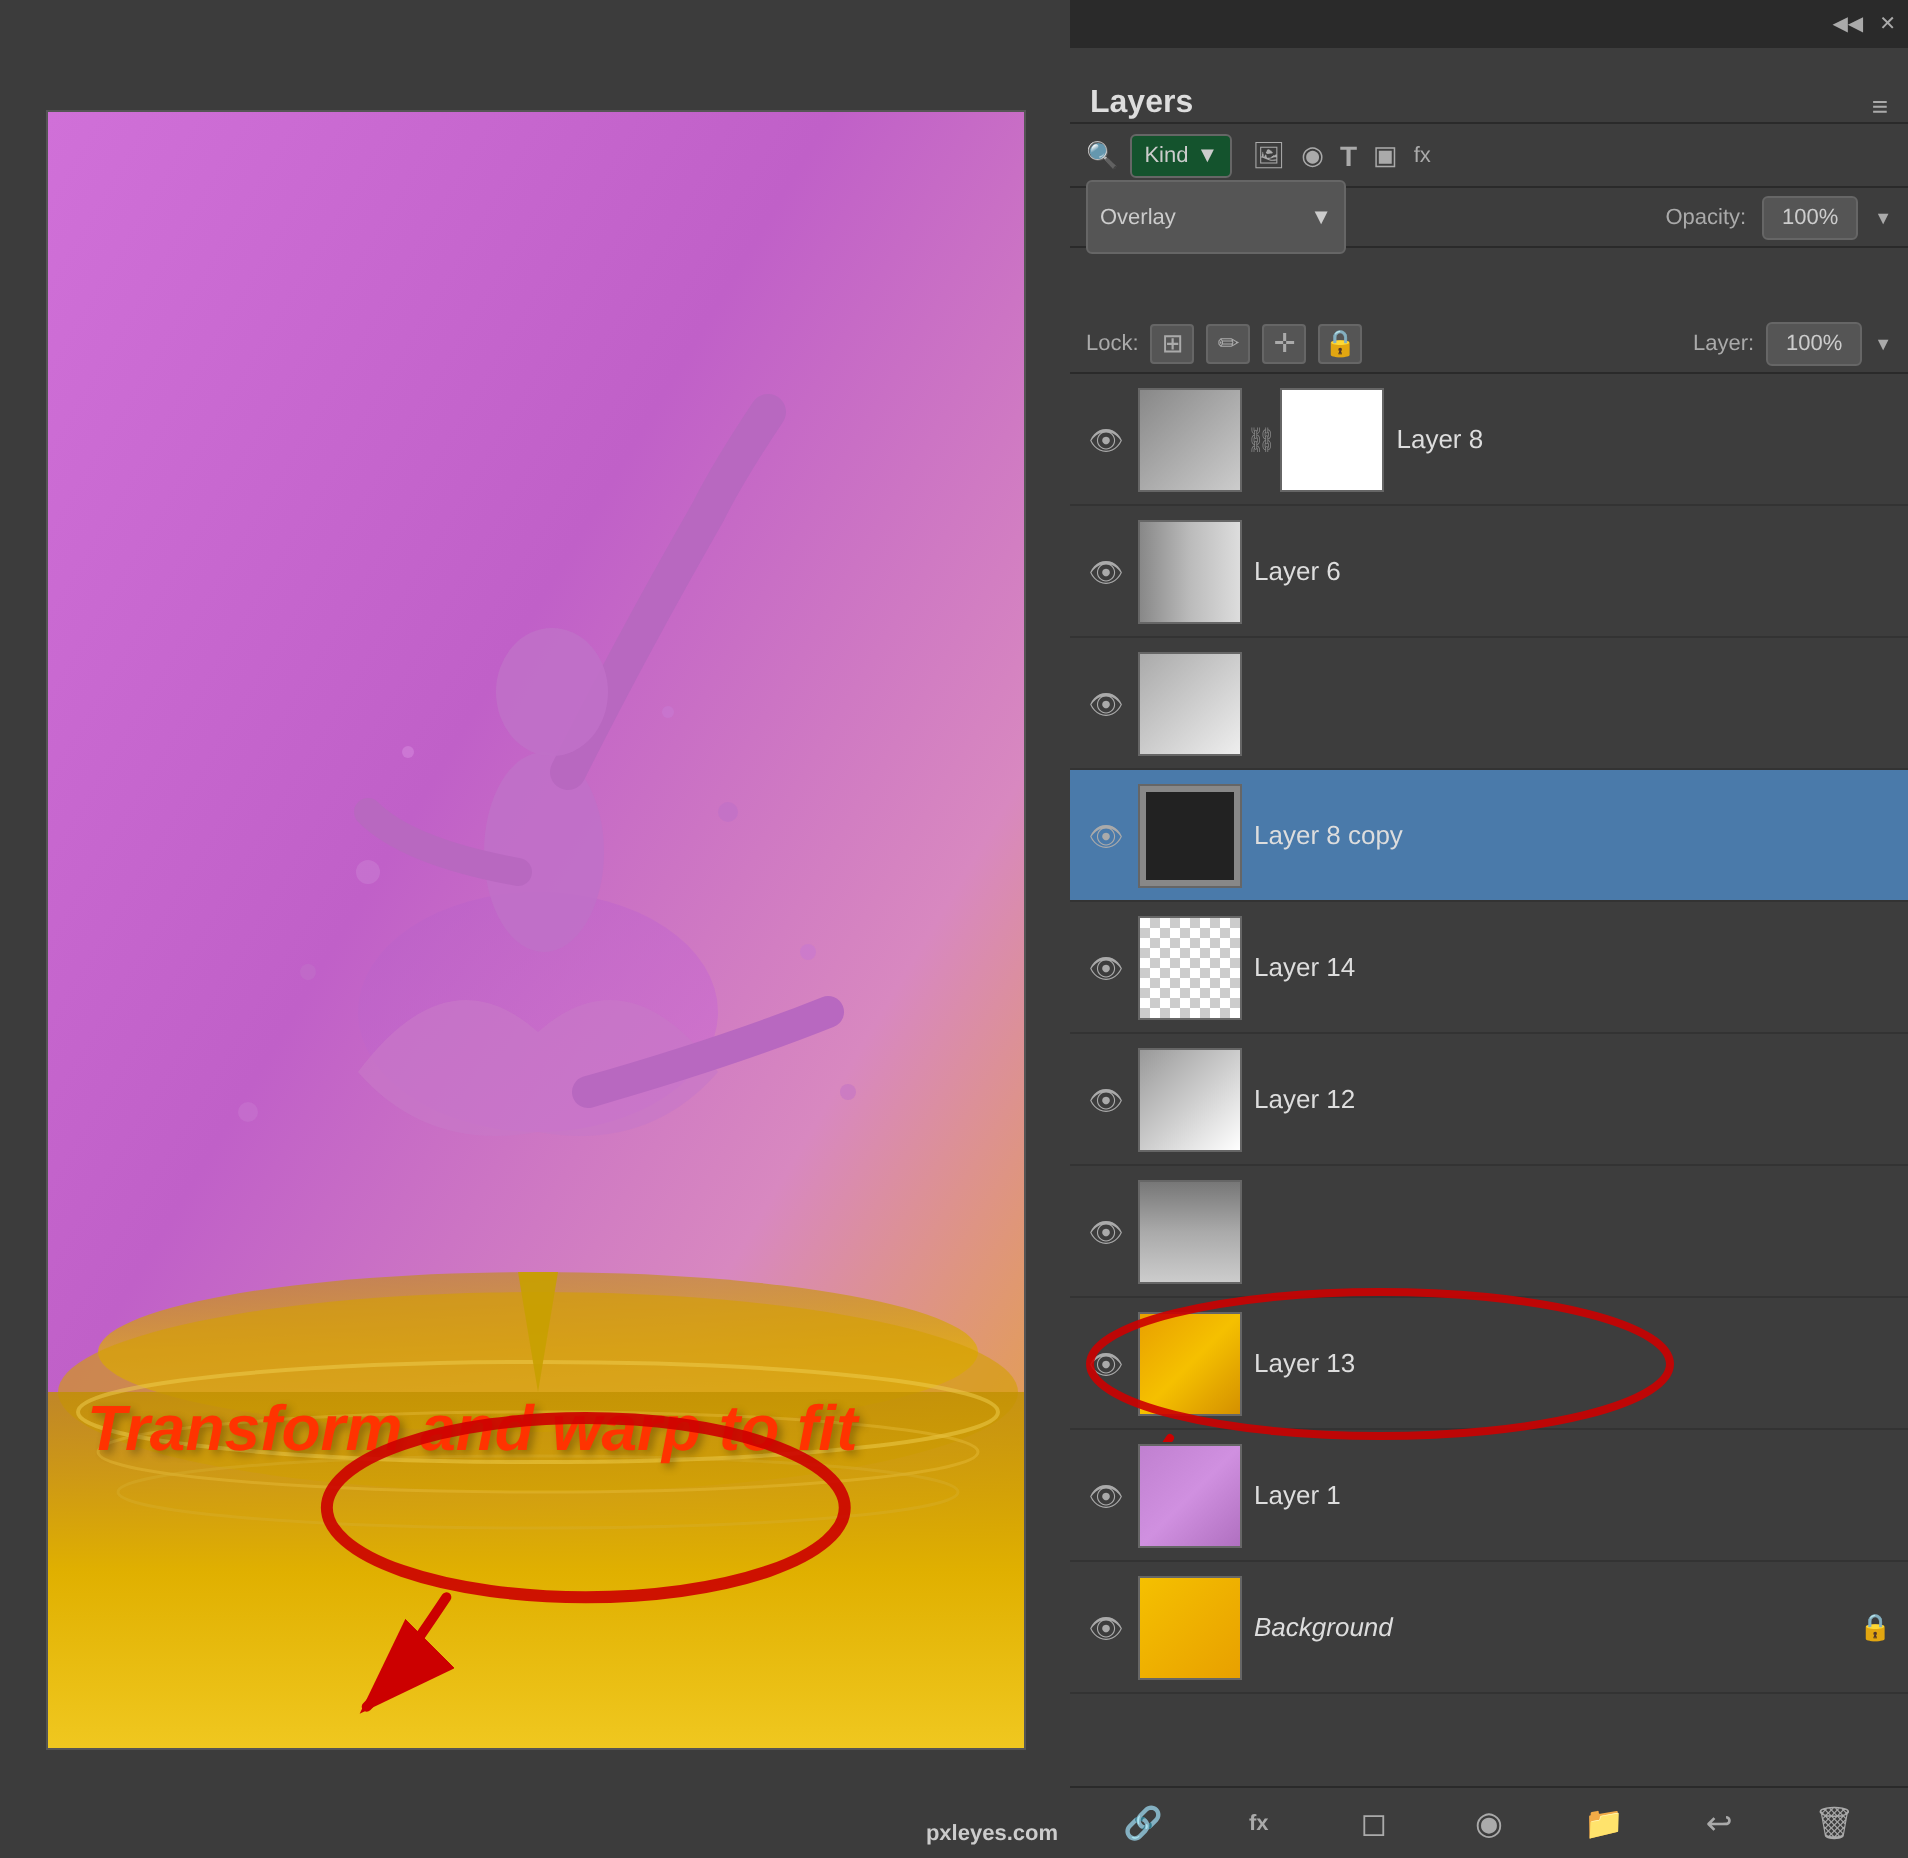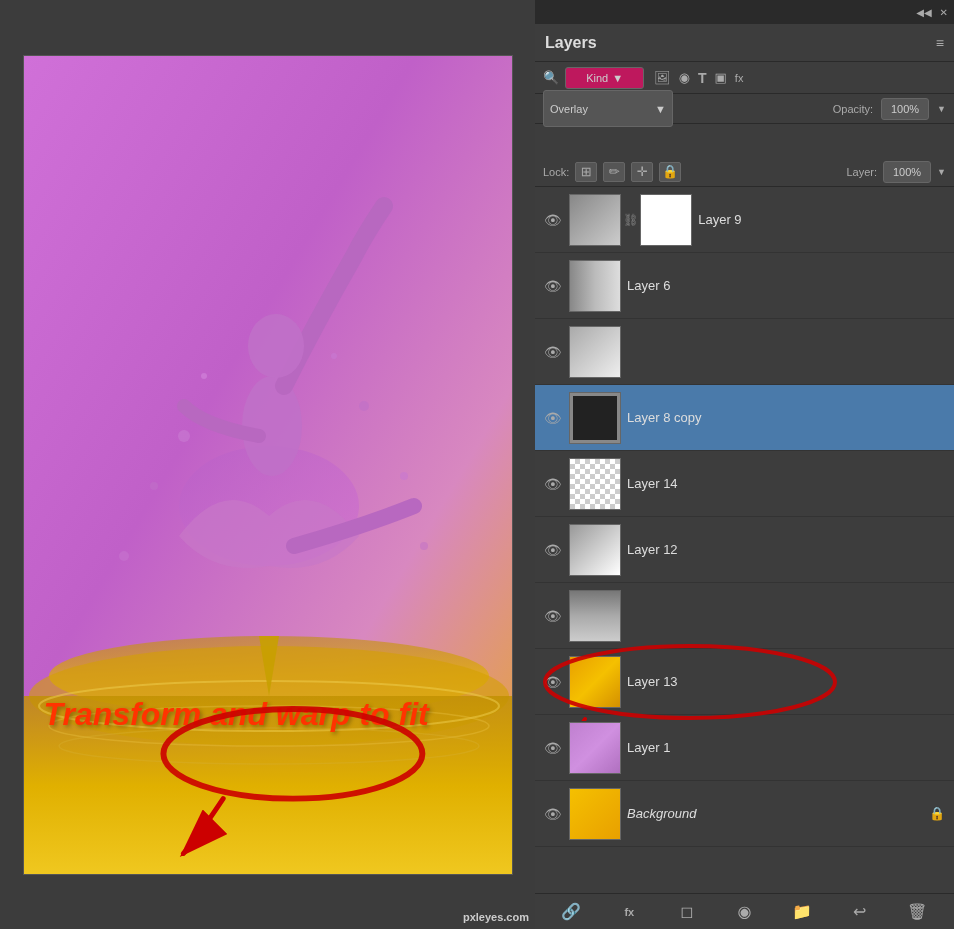--- a/index.html
+++ b/index.html
@@ -99,21 +99,21 @@
       color: #aaa;
       font-size: 10px;
       cursor: pointer;
     }
 
     
     .panel-header {
       height: 38px;
       background: #3d3d3d;
       display: flex;
-      align-items: center;
+      align-items: flex-end;
       padding: 0 10px;
       border-bottom: 1px solid #2a2a2a;
     }
 
     .panel-title {
       font-size: 16px;
       font-weight: bold;
       color: #ddd;
       flex: 1;
     }
@@ -129,24 +129,24 @@
       height: 32px;
       background: #3d3d3d;
       display: flex;
       align-items: center;
       padding: 0 8px;
       gap: 6px;
       border-bottom: 1px solid #2a2a2a;
     }
 
     .kind-select {
-      background: #be185d;
+      background: #14532d;
       border: 1px solid #666;
       color: #ccc;
-      padding: 2px 20px;
+      padding: 2px 6px;
       font-size: 11px;
       border-radius: 3px;
       cursor: pointer;
       display: flex;
       align-items: center;
       gap: 4px;
       height: 22px;
     }
 
     .kind-icons {
@@ -523,21 +523,21 @@
       <div class="layer-visibility">👁</div>
       <div class="layer-thumb-group">
         <div class="layer-thumb">
           <div style="width:100%;height:100%;background:linear-gradient(135deg,#888,#ccc);"></div>
         </div>
         <span class="layer-chain">⛓</span>
         <div class="layer-thumb">
           <div style="width:100%;height:100%;background:white;"></div>
         </div>
       </div>
-      <span class="layer-name">Layer 9</span>
+      <span class="layer-name">Layer 8</span>
     </div>
 
     <div class="layer-item">
       <div class="layer-visibility">👁</div>
       <div class="layer-thumb">
         <div style="width:100%;height:100%;background:linear-gradient(90deg,#888,#bbb,#ddd);"></div>
       </div>
       <span class="layer-name">Layer 6</span>
     </div>
 

